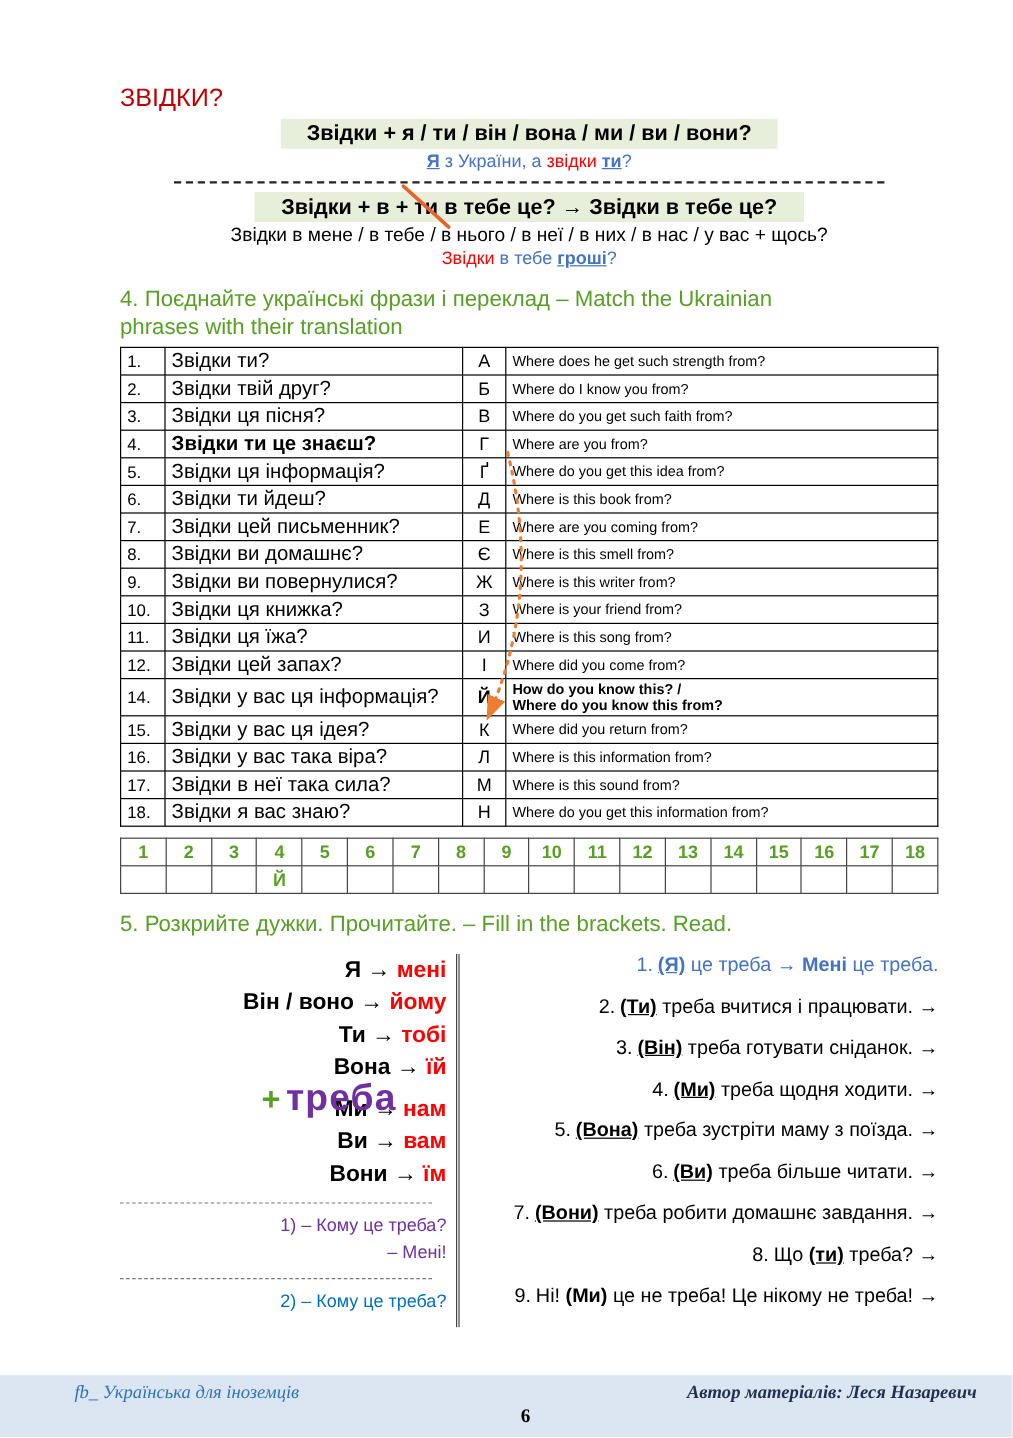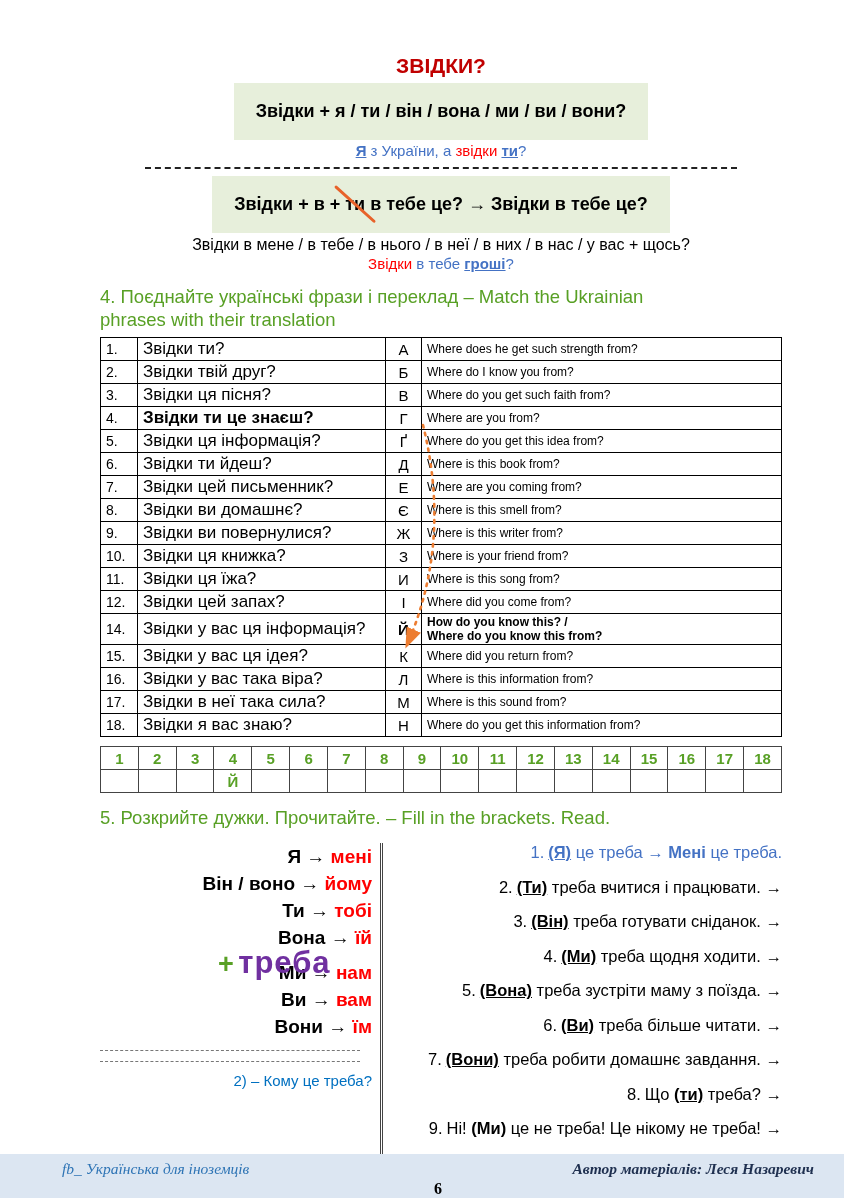--- a/index.html
+++ b/index.html
@@ -2,23 +2,23 @@
 <html><head>
 <meta charset="utf-8">
 <style>
   * { box-sizing: border-box; margin: 0; padding: 0; }
   html,body { background:#fff; }
   body { font-family: "Liberation Sans", sans-serif; }
   .page { width:844px; height:1198px; background:#fff; display:flex; flex-direction:column; overflow:hidden; position:relative; }
   .content { padding:0 62px 0 100px; }
 
   
-  .doc-title { text-align:center; margin-top:54px; font-size:21px; font-weight:bold; color:#C00000; }
+  .doc-title { margin-top:70px; font-size:21px; font-weight:normal; color:#C00000; }
   .gbox-wrap { text-align:center; }
-  .gbox { display:inline-block; background:#E7EFDB; padding:18px 22px; font-size:18px; font-weight:bold; color:#000; margin-top:5px; }
+  .gbox { display:inline-block; background:#E7EFDB; padding:2px 22px; font-size:18px; font-weight:bold; color:#000; margin-top:5px; }
   .example { text-align:center; font-size:15px; color:#4472C4; margin-top:2px; }
   .example .bu { font-weight:bold; text-decoration:underline; }
   .example .red { color:#FF0000; }
   .dashline { border-top:2px dashed #222; width:592px; margin:8px auto 2px auto; }
   .struck { position:relative; display:inline-block; }
   .struck::after { content:""; position:absolute; left:-9px; top:-9px; width:54px; height:3px;
                    background:#E8622A; transform:rotate(42deg); transform-origin:left top; border-radius:2px; }
   .forms-line { text-align:center; font-size:16px; color:#000; margin-top:3px; }
   .example2 { text-align:center; font-size:15px; color:#4472C4; margin-top:1px; }
   .example2 .red { color:#FF0000; }
@@ -299,20 +299,24 @@
         <div class="pline"><span class="p-from">Ви</span> <span class="p-arr">→</span> <span class="p-to">вам</span></div>
         <div class="pline"><span class="p-from">Вони</span> <span class="p-arr">→</span> <span class="p-to">їм</span></div>
 
         <div class="plus-treba">
           <span class="plus">+</span>
           <span class="word">треба</span>
         </div>
 
         <div class="ldash"></div>
 
+        <div class="note note1">
+          <div><span>1)</span> <span>– Кому це треба?</span></div>
+          <div class="a-line">– Мені!</div>
+        </div>
 
         <div class="ldash"></div>
 
         <div class="note note2">
           <div><span>2)</span> <span>– Кому це треба?</span></div>
         </div>
       </div>
 
       <div class="s5-right">
         <div class="sent blue"><span class="s-num">1.</span><span class="s-pre"></span><span class="s-br">(Я)</span><span> це треба → </span><span class="s-bold">Мені</span><span> це треба.</span></div>

